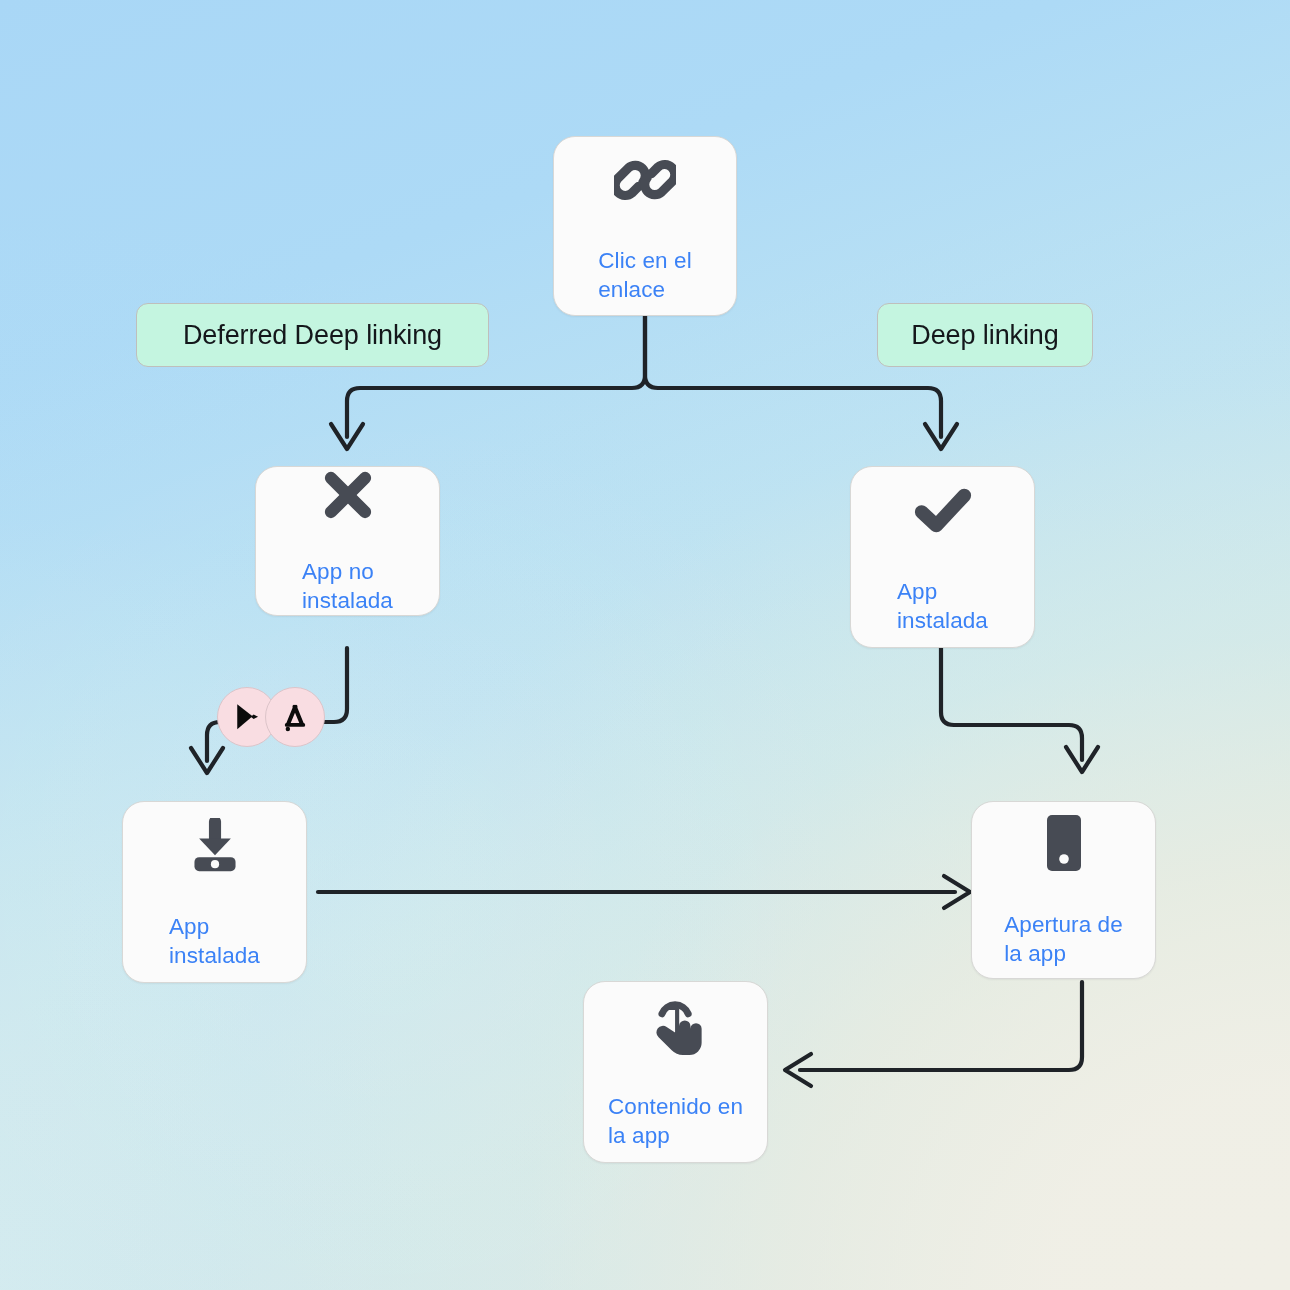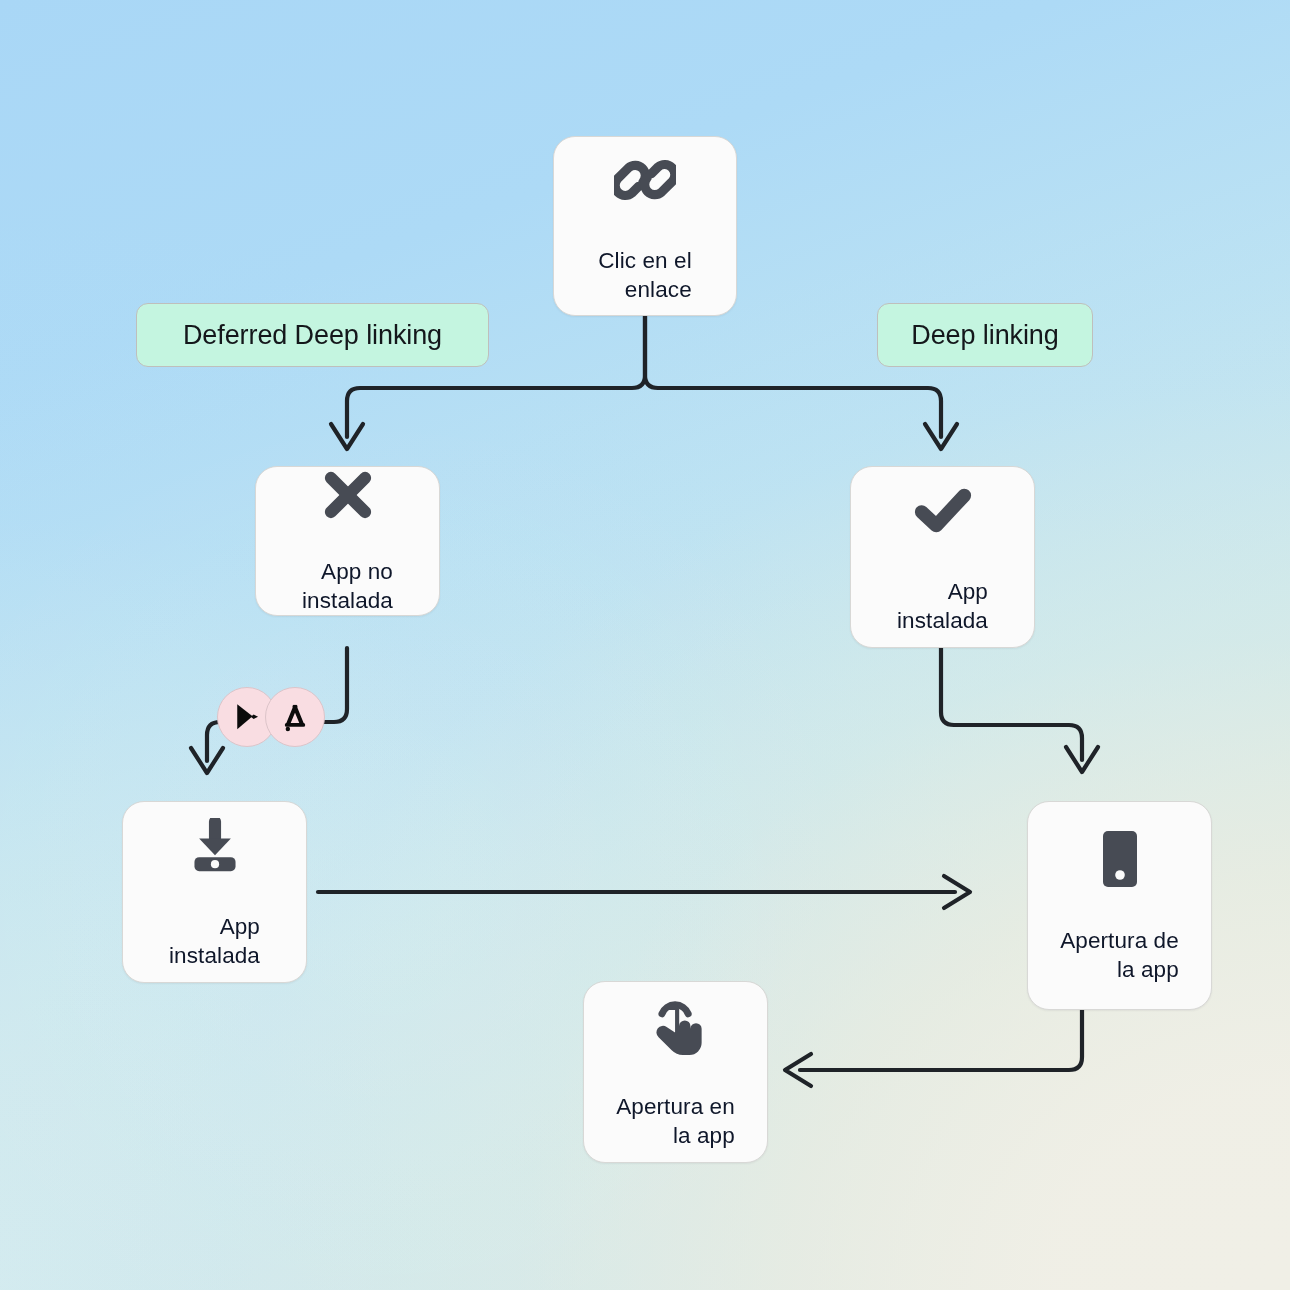--- a/index.html
+++ b/index.html
@@ -59,22 +59,22 @@
   .node .icon-wrap {
     display: flex;
     align-items: center;
     justify-content: center;
     height: 64px;
     margin-bottom: 6px;
   }
   .node .label {
     font-size: 22.5px;
     line-height: 29px;
-    color: #0f172a;
-    text-align: right;
+    color: #3b82f6;
+    text-align: left;
     letter-spacing: 0.1px;
     white-space: pre-line;
     padding: 0 8px;
     margin-top: 28px;
   }
 
   
   .tag {
     position: absolute;
     background: #C4F5E0;
@@ -206,41 +206,41 @@
         <path d="M32 4 L32 28" stroke="#474B54" stroke-width="13" stroke-linecap="round"></path>
         <path d="M15 22 L32 40 L49 22 Z" fill="#474B54"></path>
         <rect x="10" y="42" width="44" height="15" rx="5" fill="#474B54"></rect>
         <circle cx="32" cy="49.5" r="4.4" fill="#FBFBFB"></circle>
       </svg>
     </div>
     <div class="label">App
 instalada</div>
   </div>
 
-  <div class="node" style="left:1027px; top:801px; width:185px; height:209px;">
+  <div class="node" style="left:971px; top:801px; width:185px; height:178px;">
     <div class="icon-wrap">
       <svg width="40" height="62" viewBox="0 0 40 62">
         <rect x="3" y="2" width="34" height="56" rx="5" fill="#474B54"></rect>
         <circle cx="20" cy="46" r="4.8" fill="#FBFBFB"></circle>
       </svg>
     </div>
     <div class="label">Apertura de
 la app</div>
   </div>
 
   <div class="node" style="left:583px; top:981px; width:185px; height:182px;">
     <div class="icon-wrap">
       <svg width="60" height="58" viewBox="0 0 64 62">
         <path d="M17 18 a15 15 0 0 1 28 0" fill="none" stroke="#474B54" stroke-width="7.5" stroke-linecap="round"></path>
         <path d="M31 14 v24 l-9 -6 a7 7 0 0 0 -8.6 11 l14 14 a17 17 0 0 0 12 5 h7
                  a13 13 0 0 0 13 -13 V34 a6 6 0 0 0 -12 0 v-3 a6 6 0 0 0 -12 0 v-17
                  a6 6 0 0 0 -12 0 z" fill="#474B54"></path>
       </svg>
     </div>
-    <div class="label">Apertura en
+    <div class="label">Contenido en
 la app</div>
   </div>
 
   <div class="store-badges" style="left:217px; top:687px;">
     <div class="store-badge">
       <svg width="34" height="34" viewBox="0 0 40 40">
         <path d="M8.5 5 L26.5 19.2 L8.5 34.5 Z" fill="#0B0B0B"></path>
         <path d="M27.8 17.2 L33 19.8 L27.8 22.4 L24.5 19.8 Z" fill="#0B0B0B"></path>
       </svg>
     </div>

